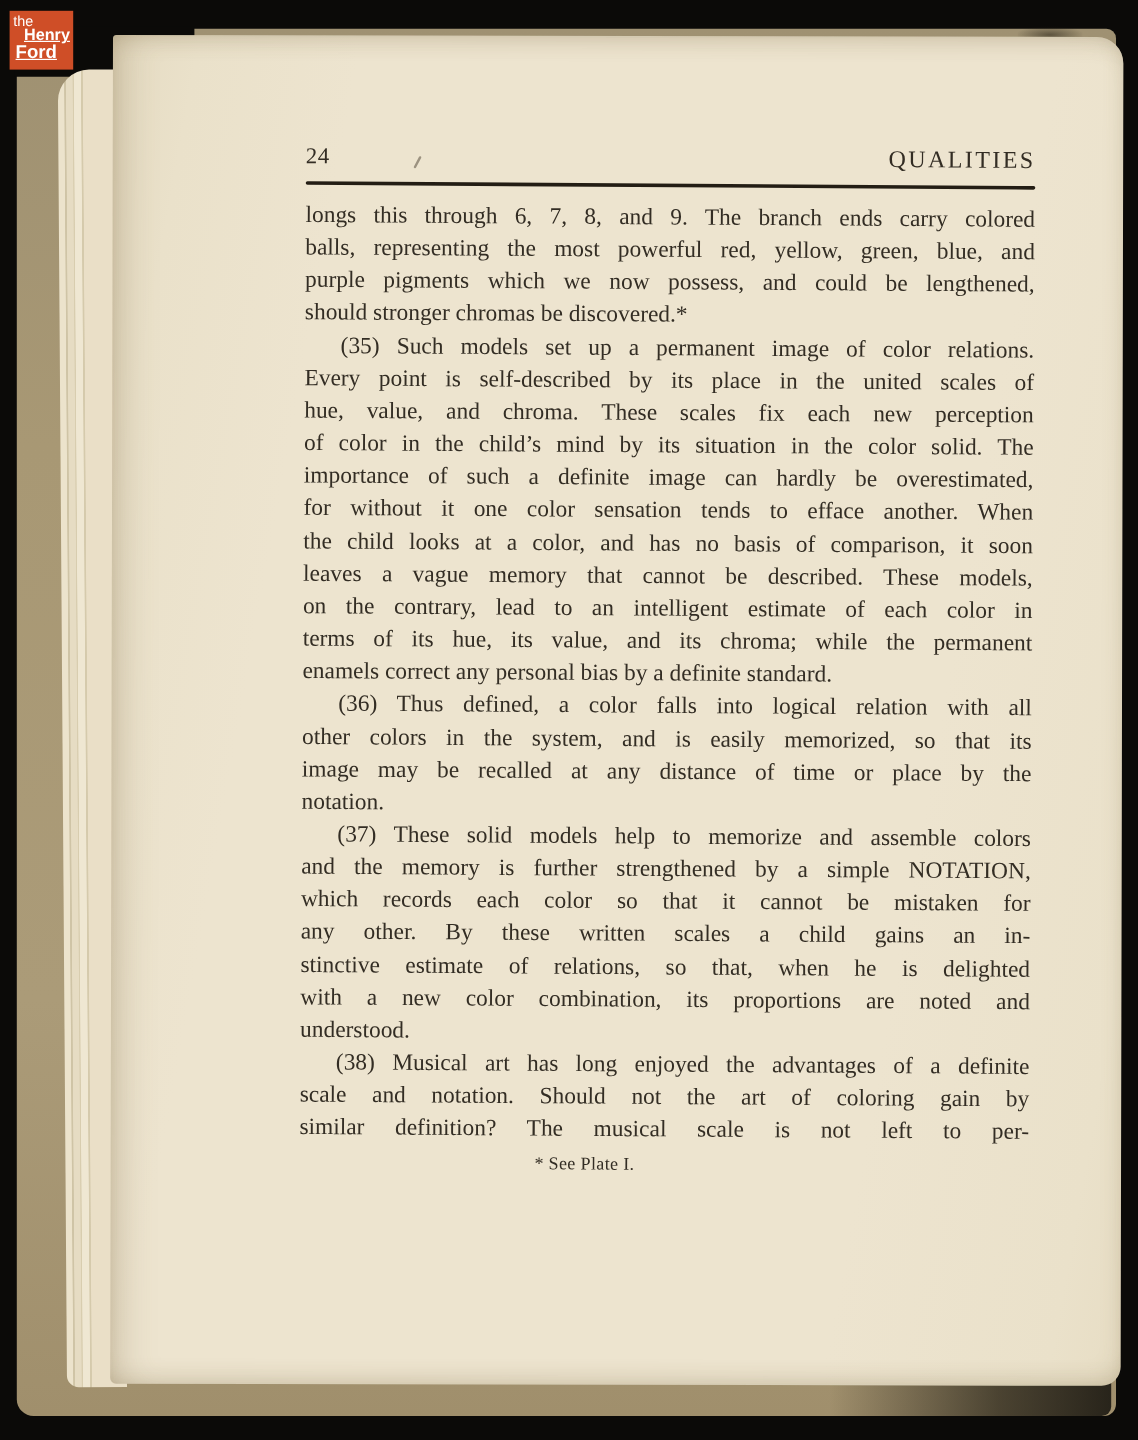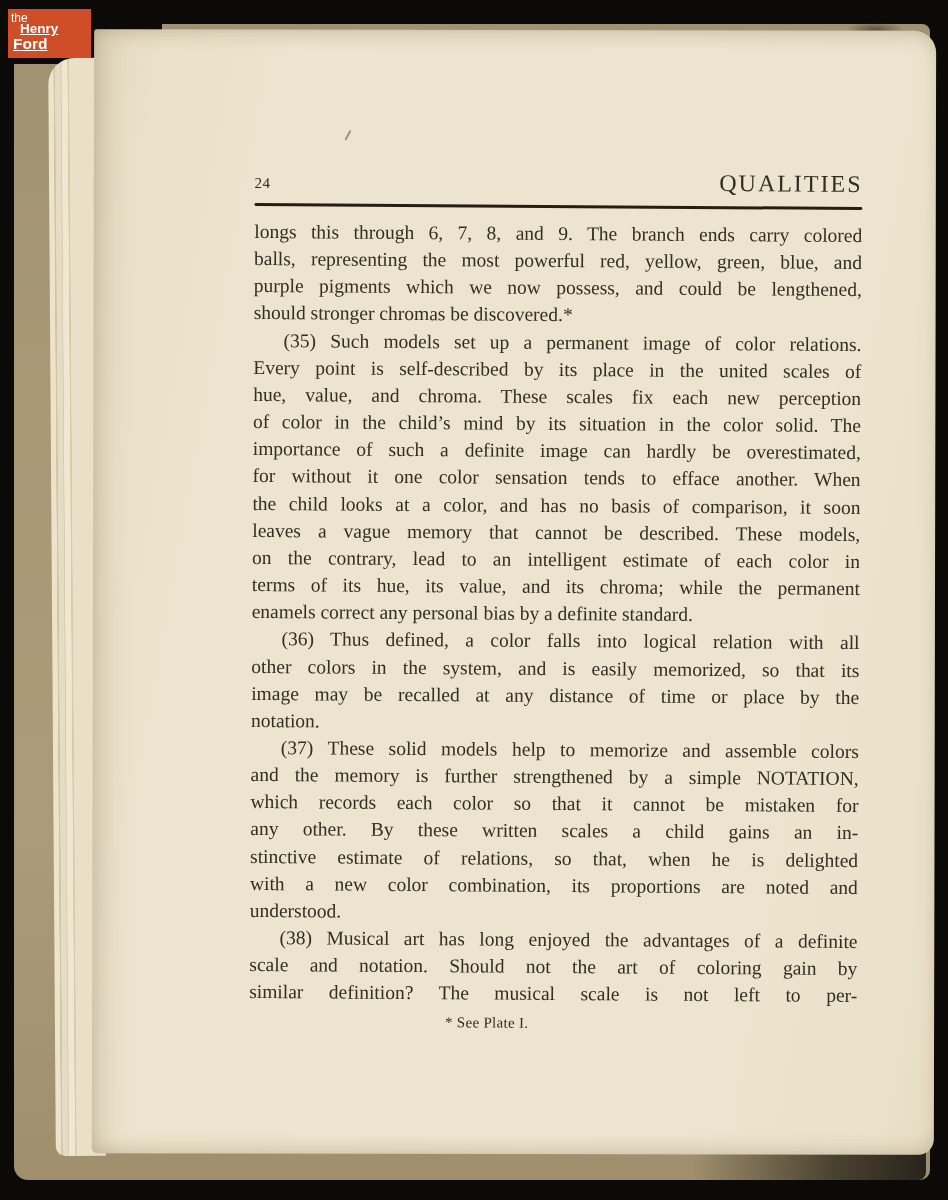--- a/index.html
+++ b/index.html
@@ -53,22 +53,22 @@
   
   .content{
     position:absolute;left:255px;top:119px;width:608px;
     color:#332d24;
     transform:rotate(0.38deg);transform-origin:0 0;
   }
   .header-row{
     display:flex;justify-content:space-between;align-items:baseline;
     font-size:20px;
   }
-  .page-number{font-size:15px;letter-spacing:.5px;}
-  .running-head{font-size:24px;letter-spacing:2px;margin-top:48px;}
+  .page-number{font-size:19px;letter-spacing:.5px;}
+  .running-head{font-size:20px;letter-spacing:2px;}
   .rule{
     margin-top:9px;height:3px;background:#231d14;border-radius:2px;
   }
   .body-text{
     margin-top:12px;
     font-size:19.5px;line-height:27.15px;
   }
   .line{
     text-align:justify;text-align-last:justify;
     white-space:normal;
@@ -79,21 +79,20 @@
     margin-top:7px;margin-left:196px;
     font-size:15px;letter-spacing:.3px;
   }
   
   .hf-logo{
     position:absolute;left:8px;top:9px;width:53px;height:49px;
     background:#cf4e27;
     color:#ffffff;
     font-family:"Liberation Sans", sans-serif;
     line-height:1;
-    padding-left:30px;
   }
   .hf-the{position:absolute;left:3px;top:3px;font-size:12px;font-weight:400;}
   .hf-henry{position:absolute;left:12px;top:13px;font-size:13.5px;font-weight:700;text-decoration:underline;}
   .hf-ford{position:absolute;left:5px;top:27px;font-size:15.5px;font-weight:700;text-decoration:underline;}
 </style>
 </head>
 <body>
 
 <div class="cover">
   <div class="cover-notch"></div>

